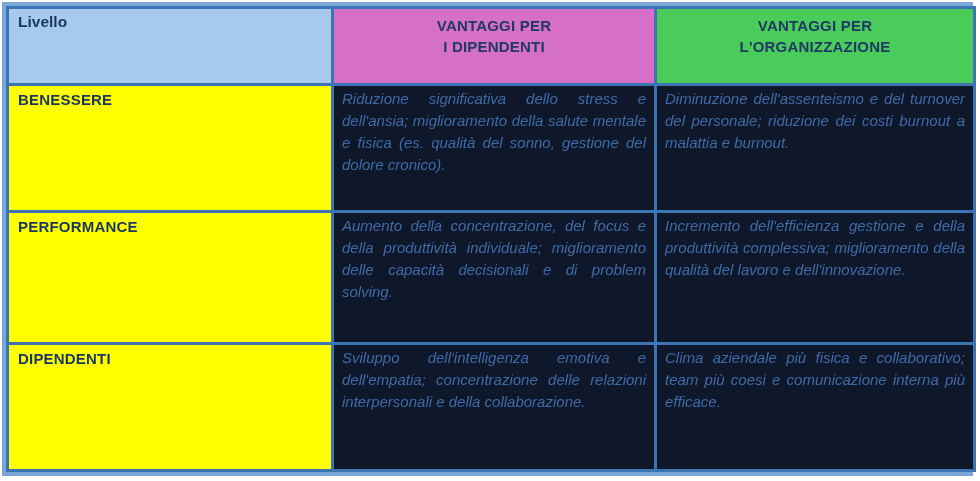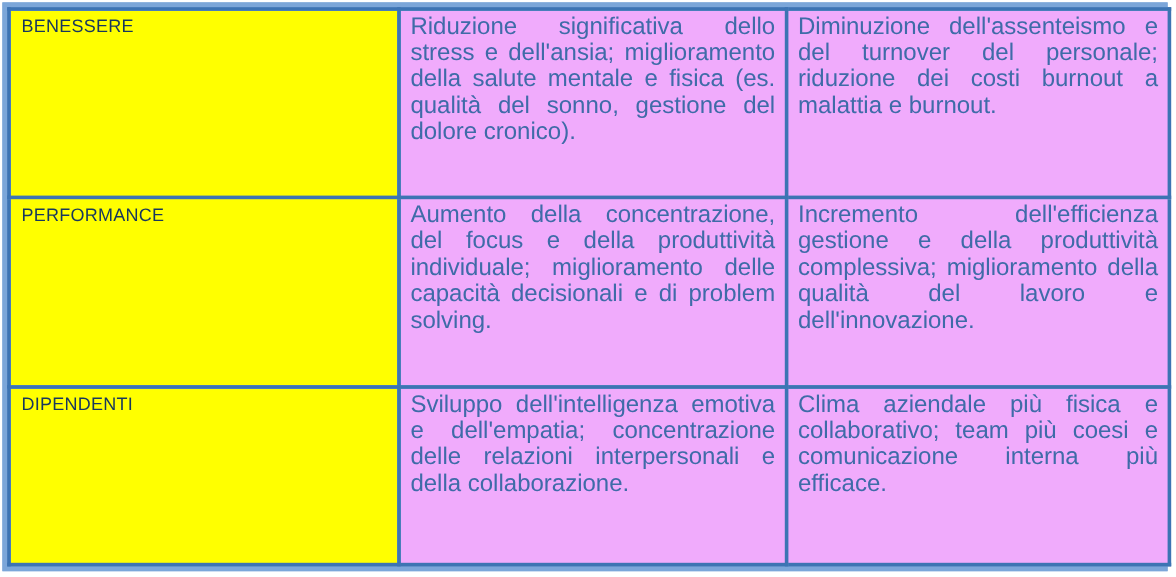--- a/index.html
+++ b/index.html
@@ -67,49 +67,61 @@
     font-weight: bold;
     color: #1f3864;
     font-size: 15px;
     text-align: center;
     padding-top: 6px;
     line-height: 21px;
     letter-spacing: 0.2px;
   }
   .cell-label {
     background: #ffff00;
-    font-weight: normal;
+    font-weight: bold;
     color: #17375e;
     font-size: 15px;
     padding: 5px 9px;
     letter-spacing: 0.2px;
   }
   .cell-body {
-    background: #f0abfc;
+    background: #0f172a;
     color: #3f6ba8;
-    font-size: 20px;
+    font-size: 15px;
     line-height: 22px;
     text-align: justify;
     padding: 2px 8px 2px 8px;
+    font-style: italic;
   }
   .row-benessere td   { height: 110px; }
   .row-performance td { height: 115px; margin-top: 15px; }
   .row-relazioni td   { height: 110px; }
 </style>
 </head>
 <body>
 
 <div class="table-frame">
   <table class="mind-table">
     <colgroup>
       <col style="width:325px">
       <col style="width:323px">
       <col style="width:319px">
     </colgroup>
     <tbody>
+      <tr class="header-row">
+        <td class="cell-level-header">Livello</td>
+        <td class="cell-pink">
+          <span>VANTAGGI PER</span><br>
+          <span>I DIPENDENTI</span>
+        </td>
+        <td class="cell-green">
+          <span>VANTAGGI PER</span><br>
+          <span>L'ORGANIZZAZIONE</span>
+        </td>
+      </tr>
       <tr class="row-benessere">
         <td class="cell-label">BENESSERE</td>
         <td class="cell-body">Riduzione significativa dello stress e dell'ansia; miglioramento della salute mentale e fisica (es. qualità del sonno, gestione del dolore cronico).</td>
         <td class="cell-body">Diminuzione dell'assenteismo e del turnover del personale; riduzione dei costi burnout a malattia e burnout.</td>
       </tr>
       <tr class="row-performance">
         <td class="cell-label">PERFORMANCE</td>
         <td class="cell-body">Aumento della concentrazione, del focus e della produttività individuale; miglioramento delle capacità decisionali e di problem solving.</td>
         <td class="cell-body">Incremento dell'efficienza gestione e della produttività complessiva; miglioramento della qualità del lavoro e dell'innovazione.</td>
       </tr>

